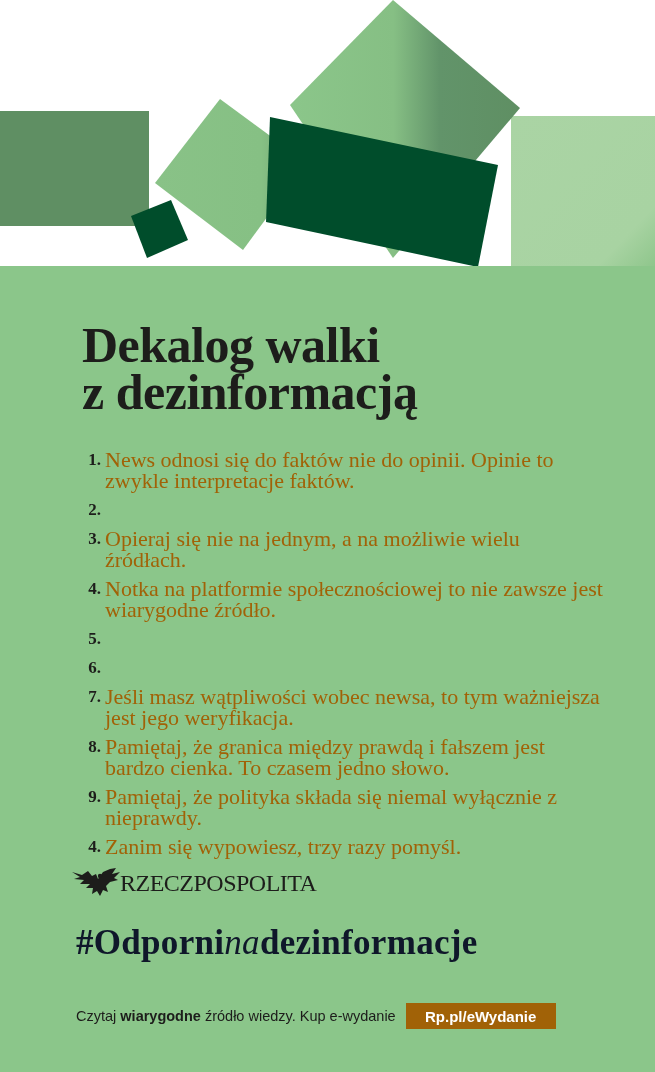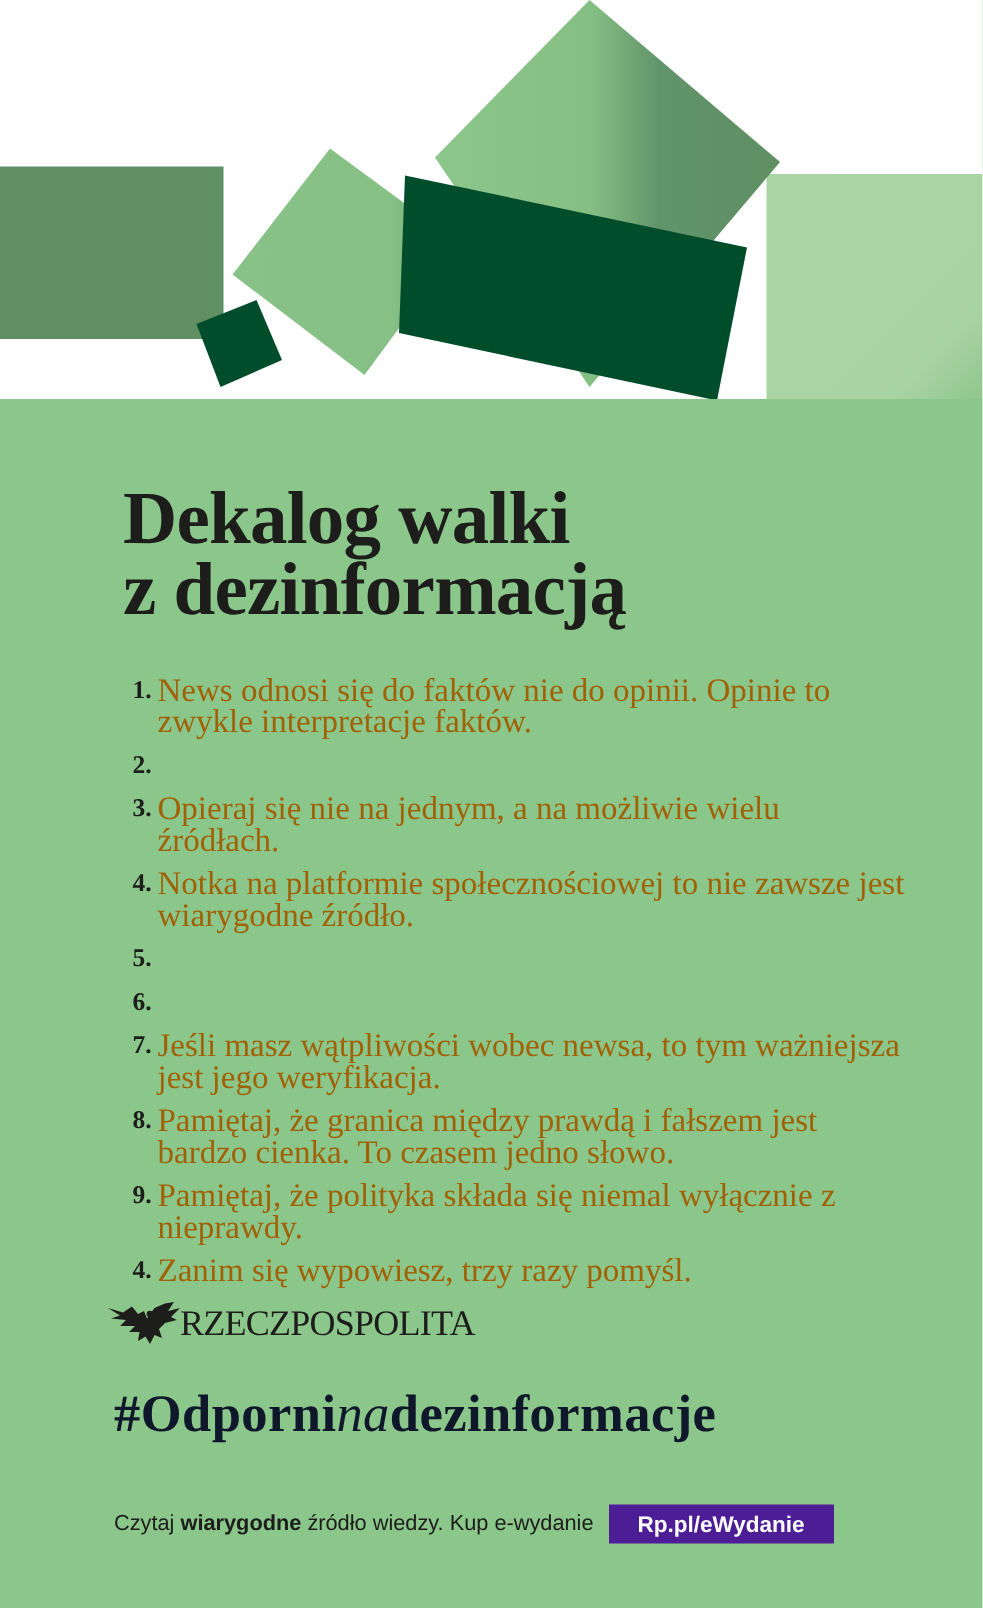--- a/index.html
+++ b/index.html
@@ -36,21 +36,21 @@
     position: absolute; left: 76px; top: 920px;
     font-family: "Liberation Serif", "DejaVu Serif", serif;
     font-weight: bold; font-size: 35px; line-height: 46px; color: #0f172a; letter-spacing: 0.3px;
   }
   .hashtag .it { font-style: italic; font-weight: normal; }
 
   .footer { position: absolute; left: 76px; top: 1003px; height: 26px; display: flex; align-items: center; }
   .cta { font-family: "Liberation Sans", "DejaVu Sans", sans-serif; font-size: 14.5px; color: #1d1d1b; }
   .cta b { font-weight: bold; margin-top: 19px; }
   .link-box {
-    margin-left: 10px; background: #4c1d95; color: #ffffff; height: 26px; width: 150px;
+    margin-left: 10px; background: #a16207; color: #ffffff; height: 26px; width: 150px;
     font-family: "Liberation Sans", "DejaVu Sans", sans-serif; font-weight: bold; font-size: 15px;
     display: flex; align-items: center; justify-content: center;
   }
 </style>
 </head>
 <body>
 
 <div class="hero">
   <svg width="655" height="266" viewBox="0 0 655 266">
     <defs>

